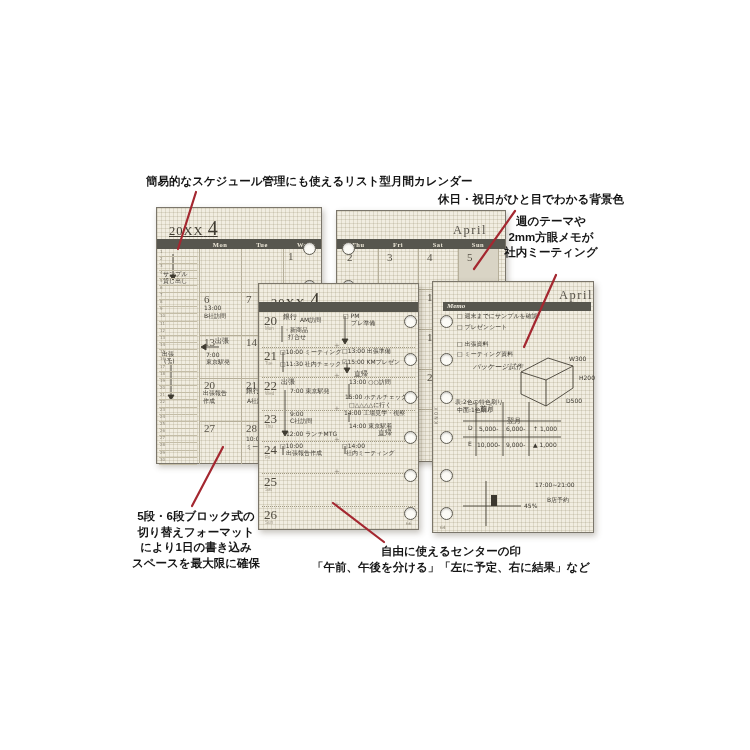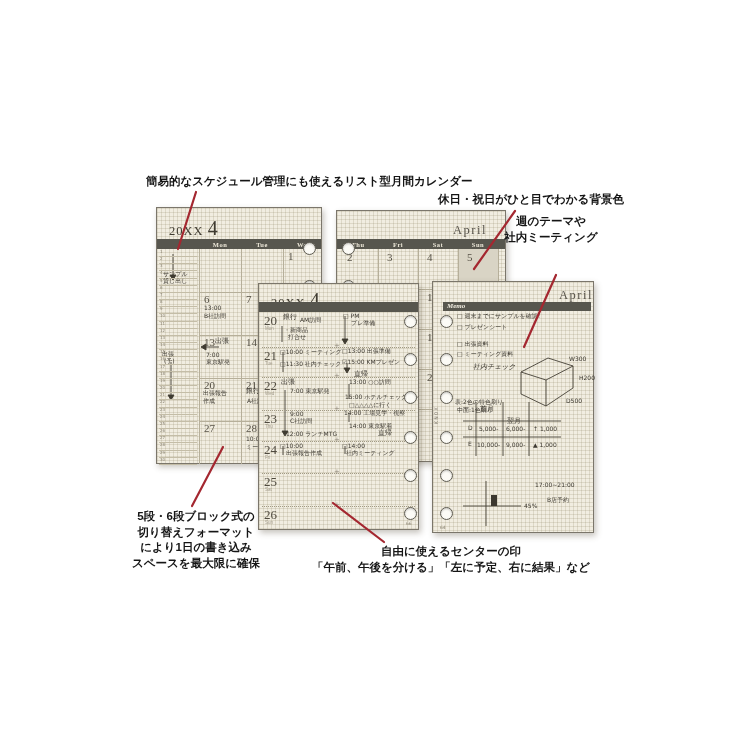--- a/index.html
+++ b/index.html
@@ -39,21 +39,21 @@
   .anno.center{text-align:center;white-space:normal;}
   .sketch{position:absolute;left:0;top:0;pointer-events:none;}
   #callouts{position:absolute;left:0;top:0;z-index:40;pointer-events:none;}
 </style>
 </head>
 <body>
 
 <div id="canvas">
 
   <div class="page" id="page-ml" style="left:156px;top:207px;width:166px;height:257px;z-index:1;">
-    <span class="hdr-year" style="left:12px;top:9px;"><span>20XX</span>&nbsp;<span class="hdr-month">4</span></span>
+    <span class="hdr-year" style="left:12px;top:9px;text-decoration:underline;"><span>20XX</span>&nbsp;<span class="hdr-month">4</span></span>
     <div class="bar" style="top:31px;"></div>
     <svg class="sketch" width="166" height="257" viewBox="0 0 166 257">
       <g stroke="#3f3b31" stroke-width="0.9" fill="#3f3b31">
         <line x1="16" y1="46" x2="16" y2="67"></line>
           <polygon points="13,67 19,67 16,72"></polygon>
         <line x1="14" y1="154" x2="14" y2="187"></line>
           <polygon points="11,187 17,187 14,192"></polygon>
         <line x1="62" y1="139" x2="49" y2="139"></line>
           <polygon points="49,136 49,142 44,139"></polygon>
       </g>
@@ -313,21 +313,21 @@
         <line x1="53" y1="199" x2="53" y2="244"></line>
       </g>
       <rect x="58" y="213" width="6" height="11" fill="#3c3830"></rect>
     </svg>
     <span class="brand" style="left:1px;top:142px;">KNOX</span>
     <span class="pagenum" style="left:7px;top:244px;">64</span>
   <div class="hand" style="left: 24px; top: 31px;">□ 週末までにサンプルを確認!</div>
       <div class="hand" style="left: 24px; top: 42px;">□ プレゼンシート</div>
       <div class="hand" style="left: 24px; top: 59px;">□ 出張資料</div>
       <div class="hand" style="left: 24px; top: 69px;">□ ミーティング資料</div>
-      <div class="hand" style="left: 40px; top: 82px; font-size: 7px; font-style: italic;">社内チェック</div>
+      <div class="hand" style="left: 40px; top: 82px; font-size: 7px; font-style: italic;">パッケージ試作</div>
       <div class="hand" style="left: 136px; top: 74px;">W300</div>
       <div class="hand" style="left: 146px; top: 93px;">H200</div>
       <div class="hand" style="left: 133px; top: 116px;">D500</div>
       <div class="hand" style="left: 22px; top: 117px;">表:2色の特色刷り</div>
       <div class="hand" style="left: 24px; top: 125px;">中面:1色刷り</div>
       <div class="hand" style="left: 47px; top: 124px; font-size: 7px;">前月</div>
       <div class="hand" style="left: 74px; top: 136px; font-size: 7px;">翌月</div>
       <div class="hand" style="left: 35px; top: 143px;">D</div>
       <div class="hand" style="left: 46px; top: 144px;">5,000-</div>
       <div class="hand" style="left: 73px; top: 144px;">6,000-</div>
@@ -354,20 +354,21 @@
       <line x1="556" y1="275" x2="524" y2="347"></line>
       <line x1="223" y1="447" x2="192" y2="506"></line>
       <line x1="333" y1="503" x2="384" y2="542"></line>
     </g>
   </svg>
 
   <div class="anno" style="left:438px;top:192px;z-index:41;">休日・祝日がひと目でわかる背景色</div>
   <div class="anno" style="left:146px;top:174px;z-index:41;">簡易的なスケジュール管理にも使えるリスト型月間カレンダー</div>
   <div class="anno center" style="left:466px;top:214px;width:170px;z-index:41;">
       <div>週のテーマや</div>
+      <div>2mm方眼メモが</div>
       <div>社内ミーティング</div>
     </div>
   <div class="anno center" style="left:111px;top:509px;width:170px;z-index:41;">
       <div>5段・6段ブロック式の</div>
       <div>切り替えフォーマット</div>
       <div>により1日の書き込み</div>
       <div>スペースを最大限に確保</div>
     </div>
   <div class="anno center" style="left:301px;top:544px;width:300px;z-index:41;">
       <div>自由に使えるセンターの印</div>

